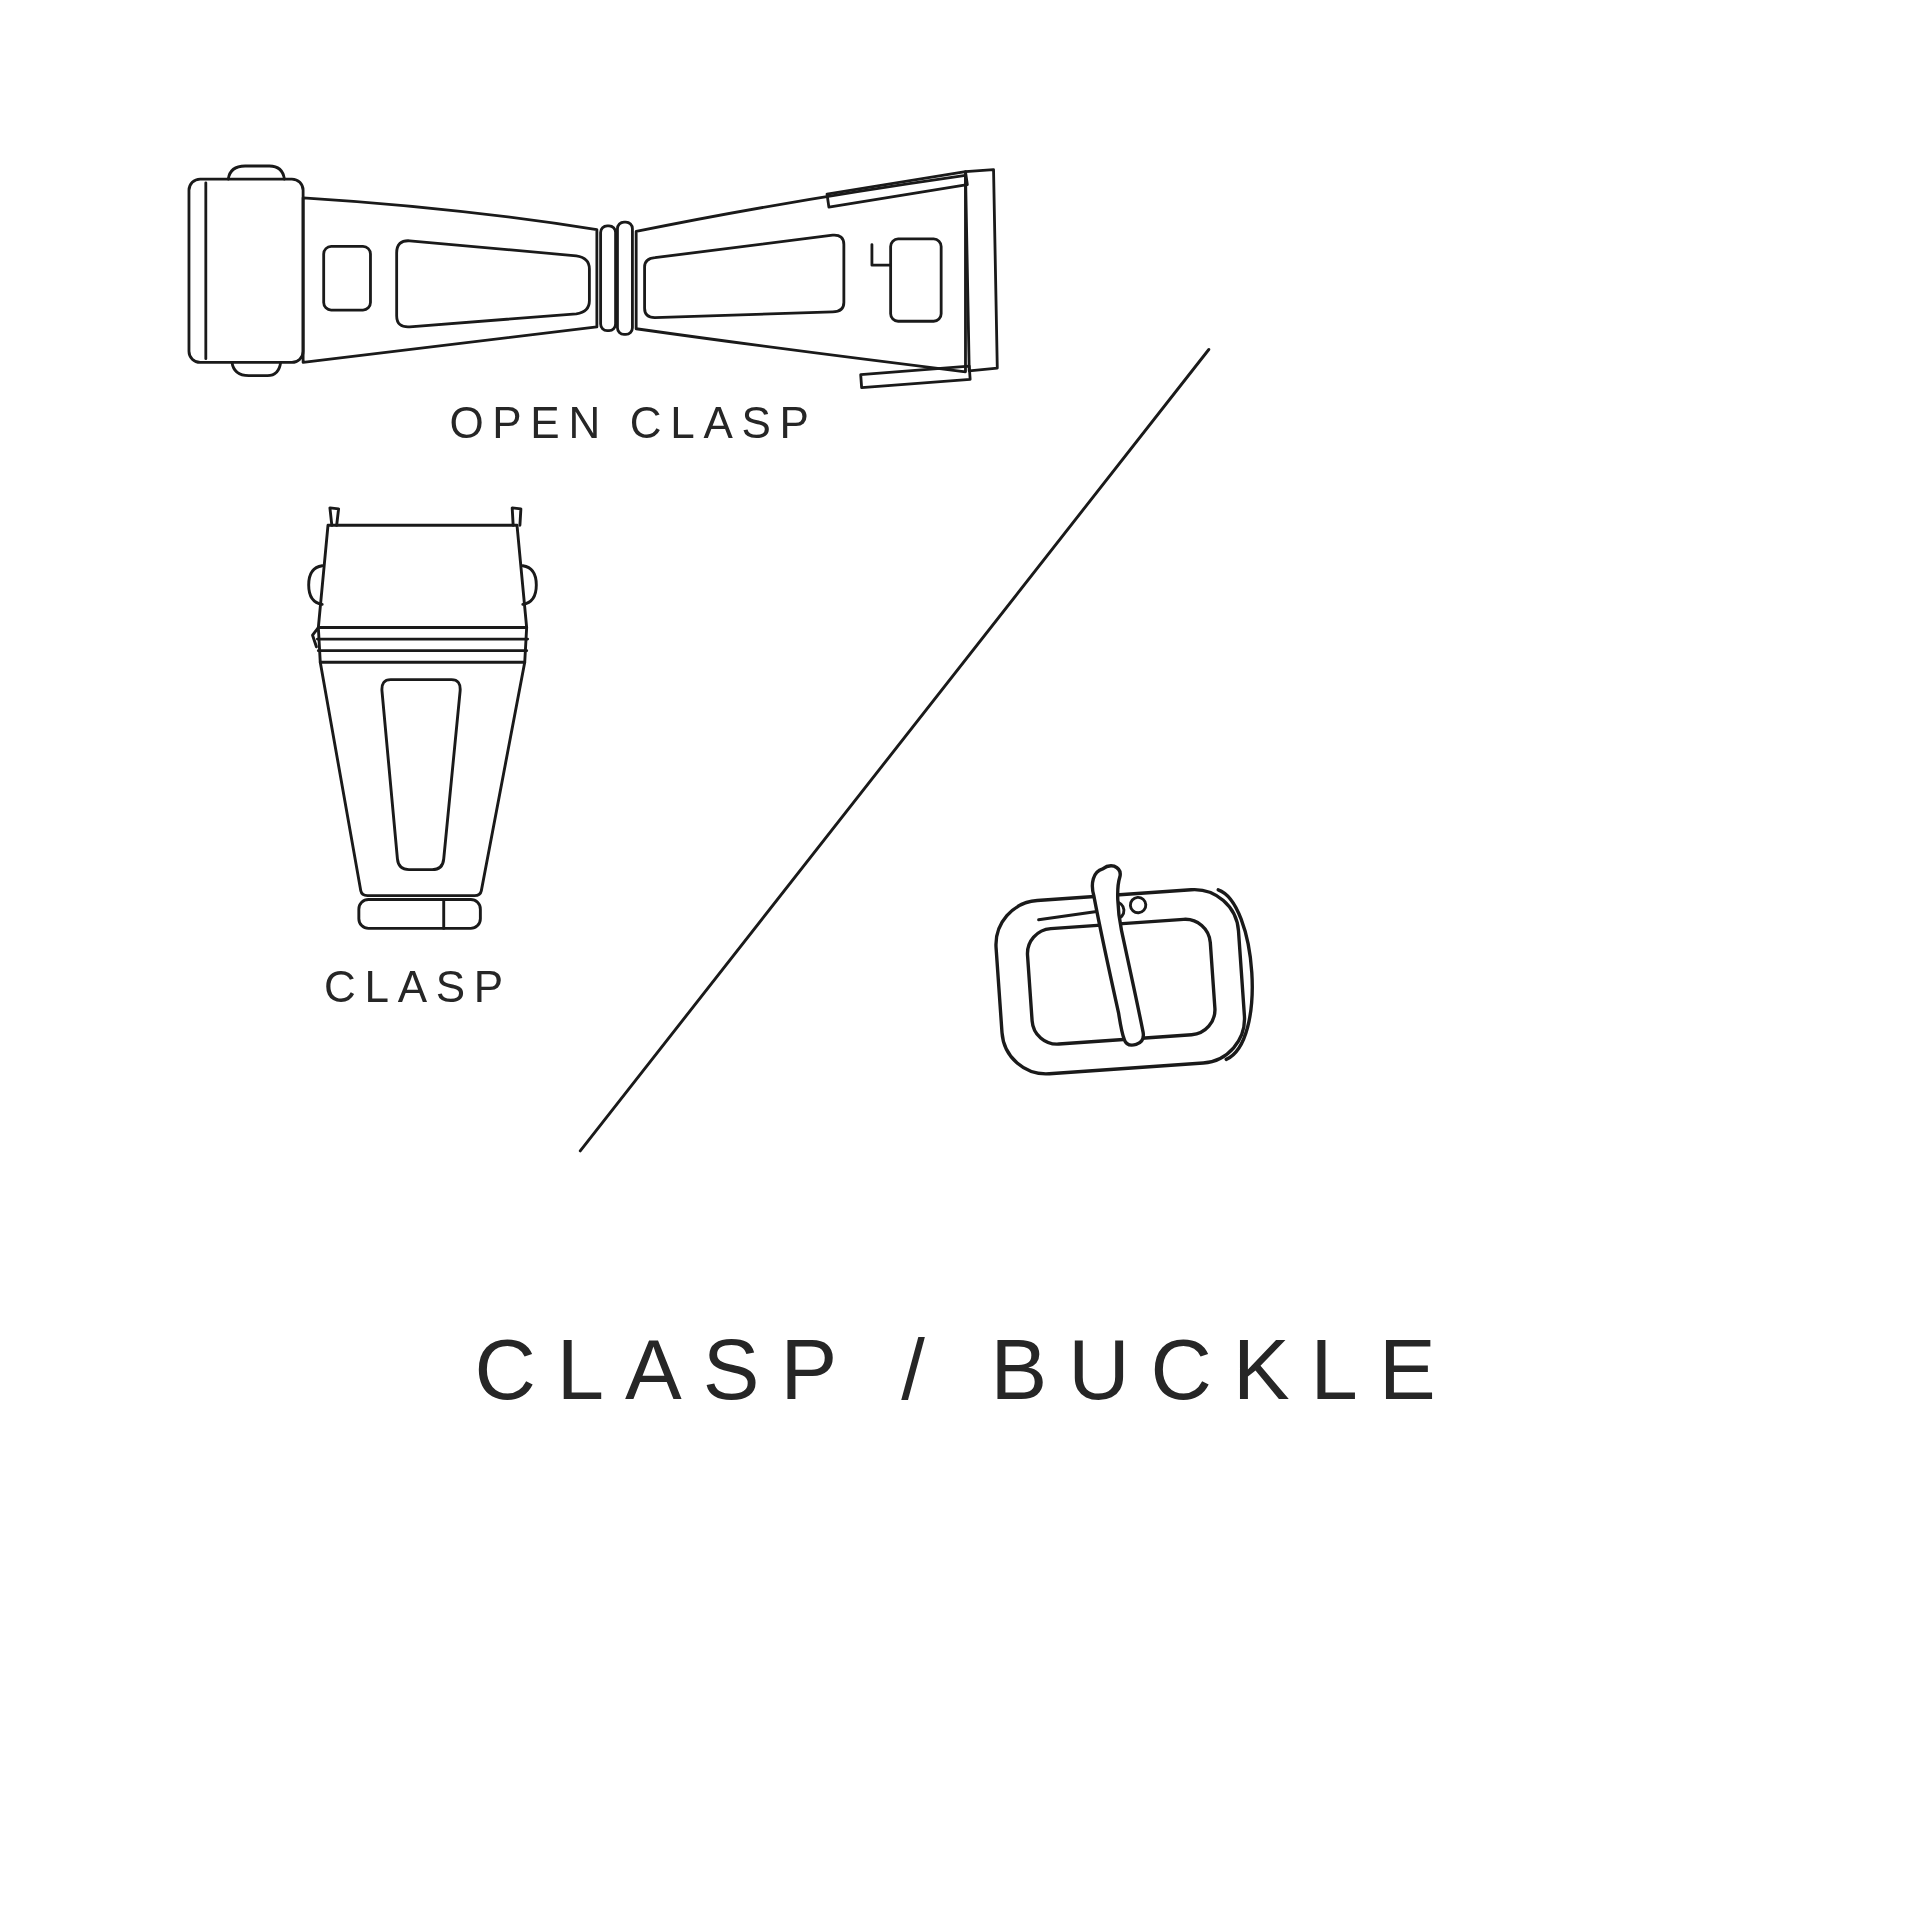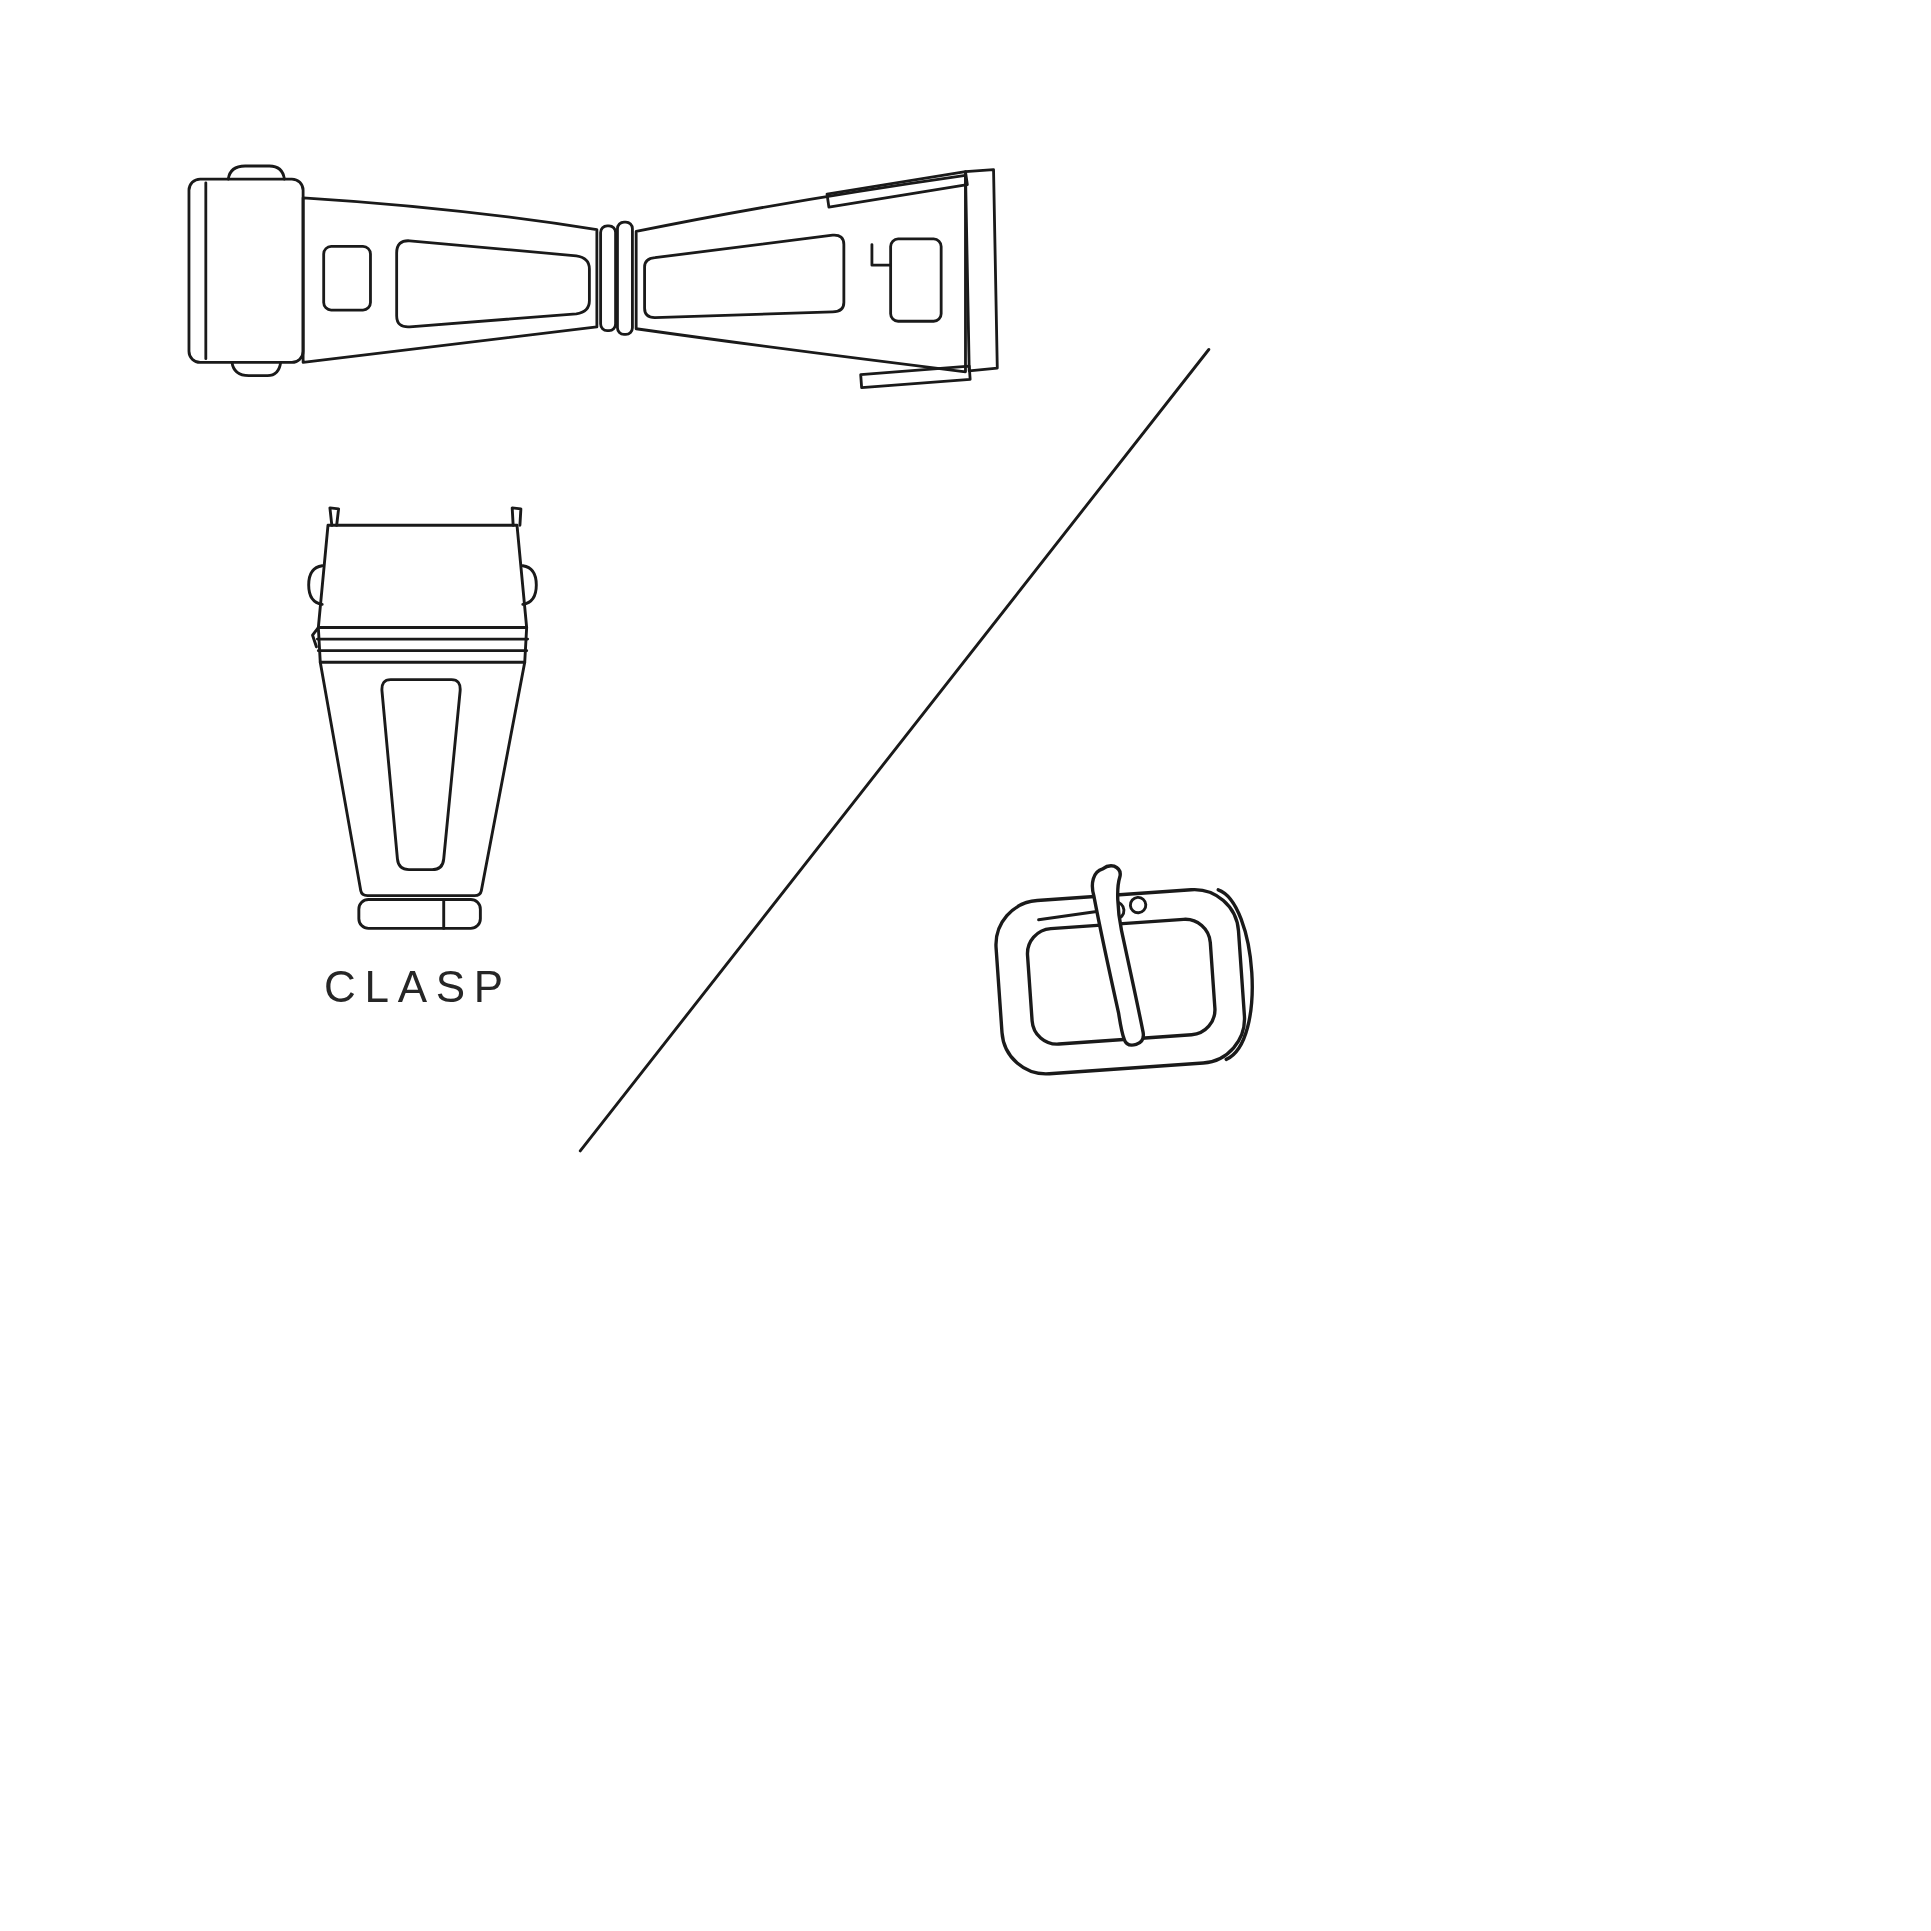--- a/index.html
+++ b/index.html
@@ -90,20 +90,21 @@
     <path class="ln" d="M 514 122 L 704 98 Q 716 97 716 108 L 716 170 Q 716 180 704 180 L 514 186 Q 503 186 503 176 L 503 132 Q 503 123 514 122 Z"></path>
 
     <rect class="ln" x="766" y="102" width="54" height="88" rx="8"></rect>
     <path class="ln" d="M 766 130 L 746 130 L 746 108"></path>
 
     <path class="ln" d="M 698 54 L 846 30 L 848 44 L 700 68 Z"></path>
     <path class="ln" d="M 846 30 L 876 28 L 880 240 L 850 243 Z"></path>
     <path class="ln" d="M 734 247 L 850 238 L 851 252 L 735 261 Z"></path>
   </svg>
 
+  <div class="label label-open-clasp">OPEN CLASP</div>
 
   <svg class="illustration" style="left:297px; top:506px;" width="251" height="434" viewBox="0 0 260 450">
 
     <path class="ln" d="M 36 20 L 34 2 L 43 3 L 41 20"></path>
     <path class="ln" d="M 224 20 L 223 2 L 232 3 L 231 20"></path>
 
     <path class="ln" d="M 32 20 L 228 20 L 238 126 L 22 126 Z"></path>
 
     <path class="ln" d="M 26 62 Q 12 64 12 82 Q 12 100 26 102"></path>
     <path class="ln" d="M 234 62 Q 248 64 248 82 Q 248 100 234 102"></path>
@@ -139,15 +140,16 @@
 
       <line class="ln" x1="80" y1="68" x2="150" y2="63"></line>
 
       <circle class="ln" cx="160" cy="64" r="9"></circle>
       <circle class="ln" cx="184" cy="60" r="8"></circle>
 
       <path class="ln ln-thick fill-white" d="M 150 20 C 140 22 136 34 139 48 C 144 90 150 130 156 170 C 157 182 158 192 160 198 Q 162 206 172 204 Q 181 202 180 192 C 176 160 170 120 165 85 C 162 62 163 40 167 30 Q 170 22 162 18 Q 156 16 150 20 Z"></path>
     </g>
   </svg>
 
+  <div class="label page-title">CLASP / BUCKLE</div>
 
 </div>
 
 
 </body></html>

